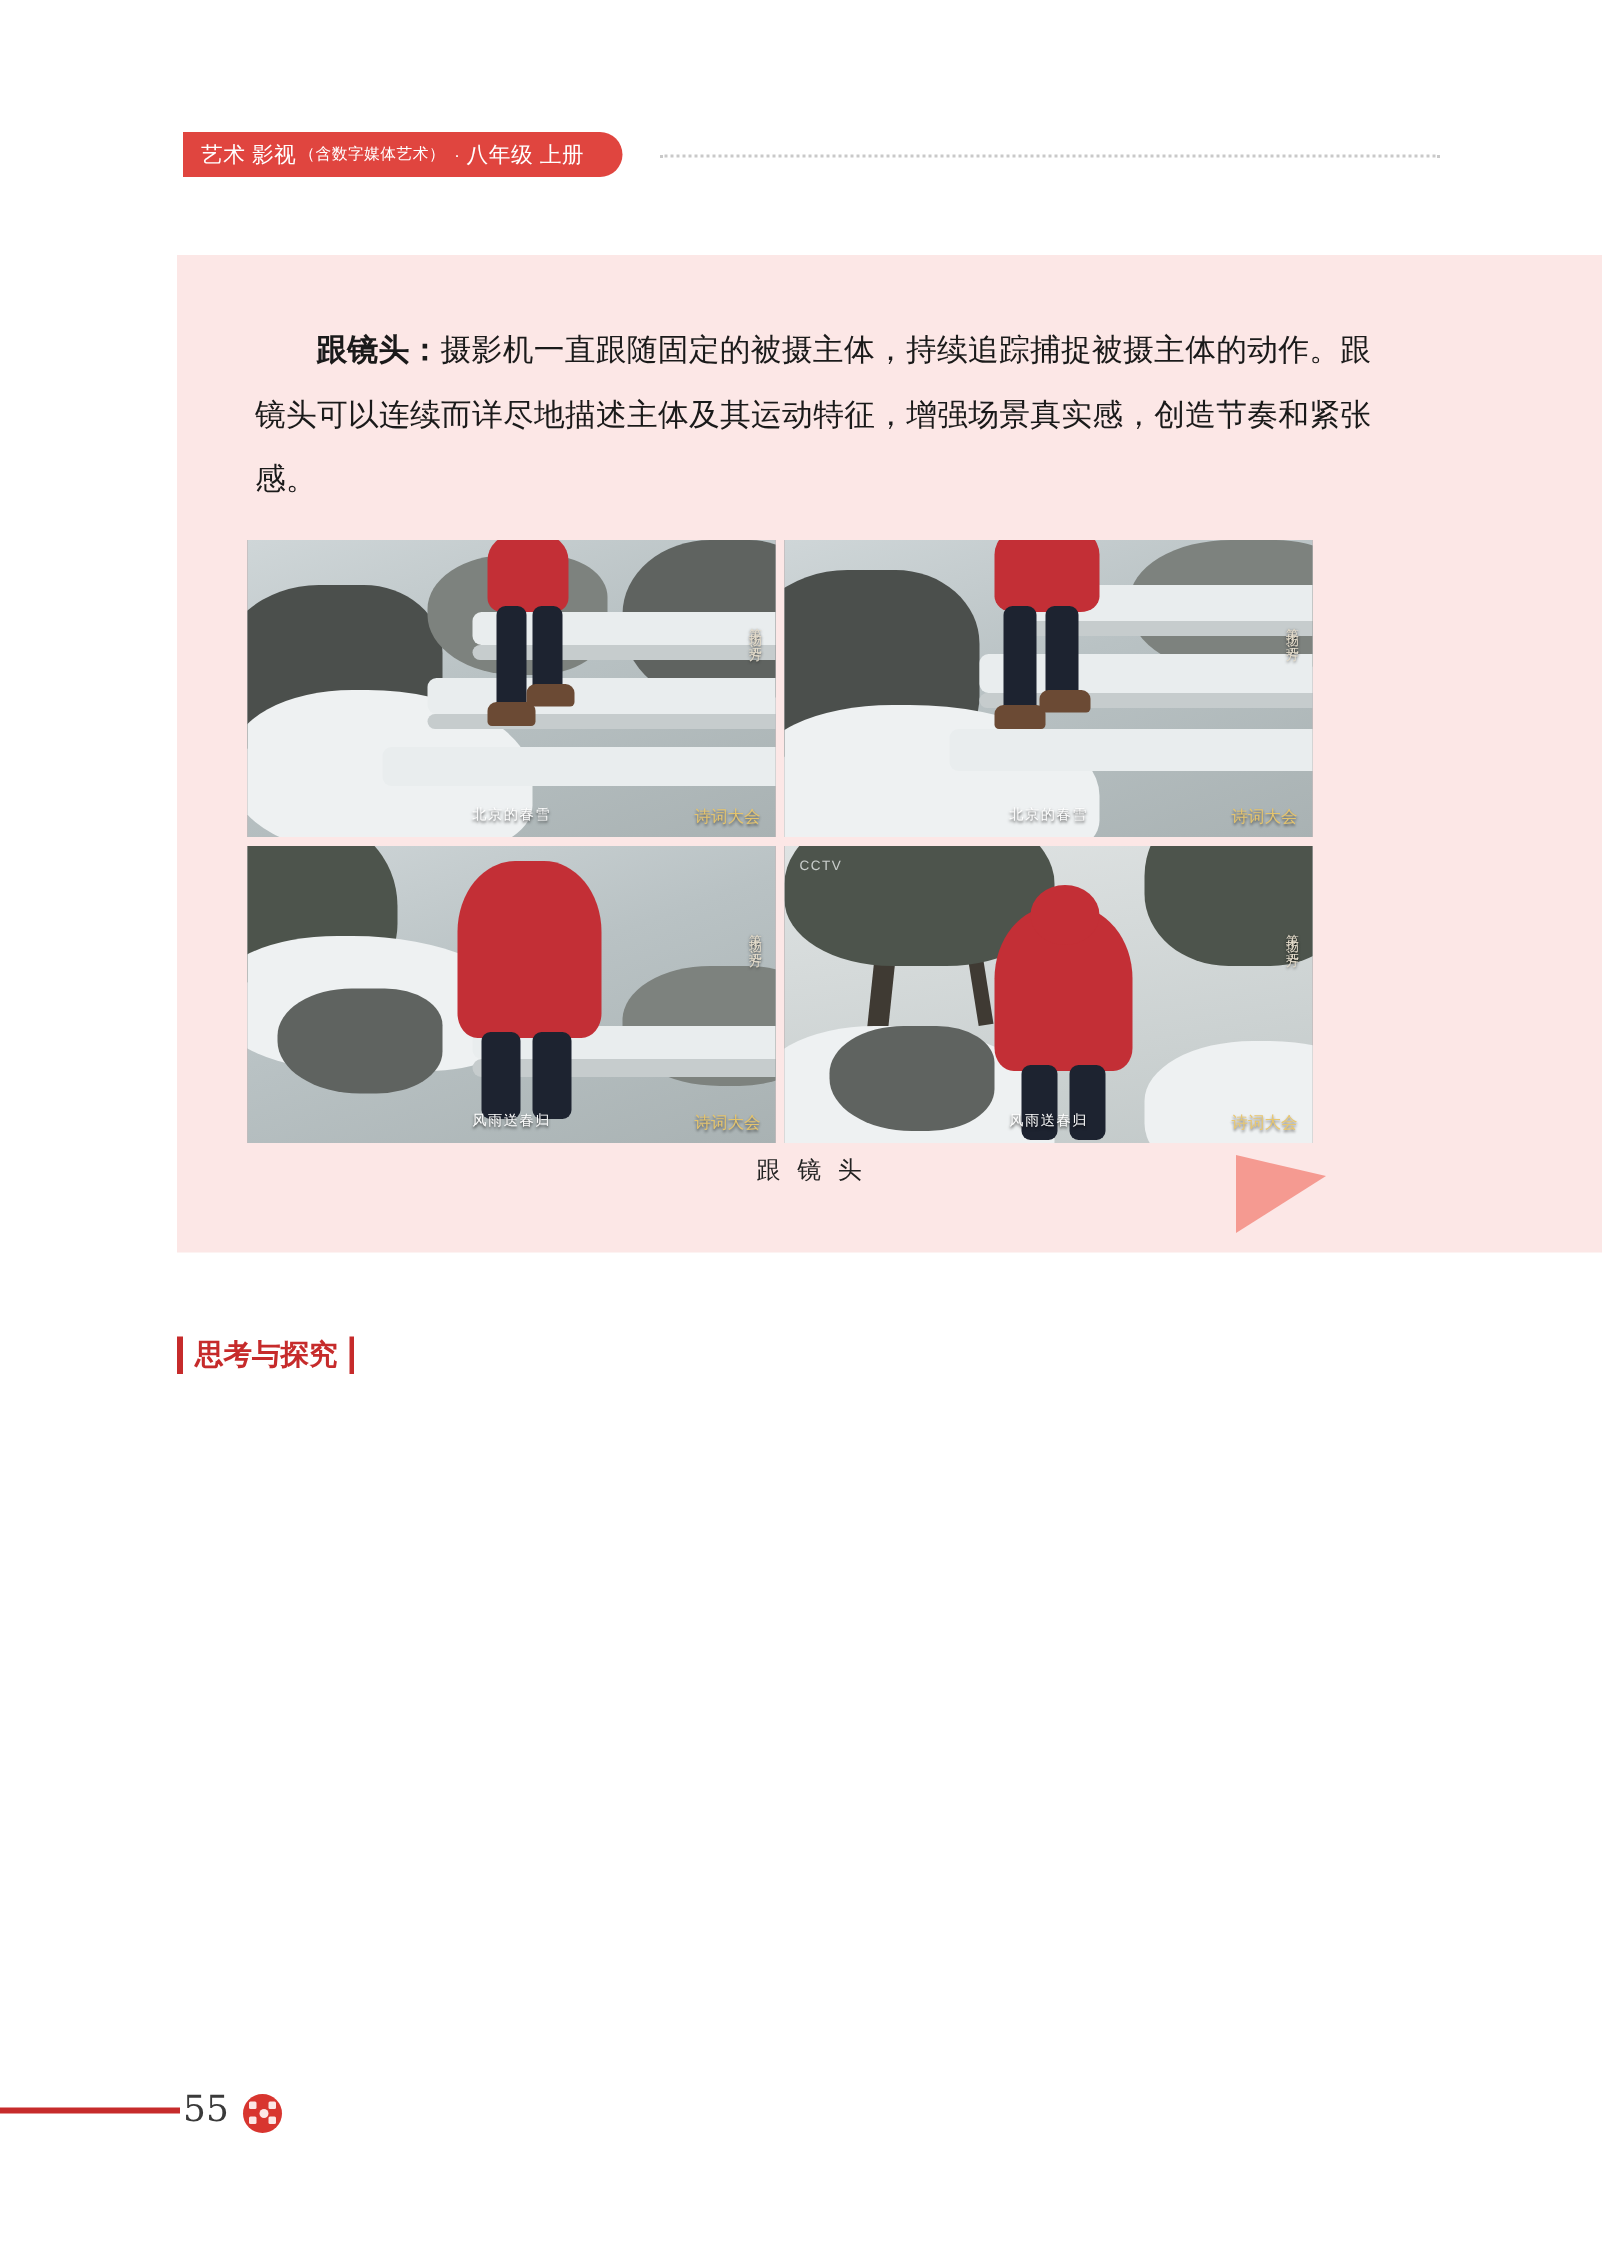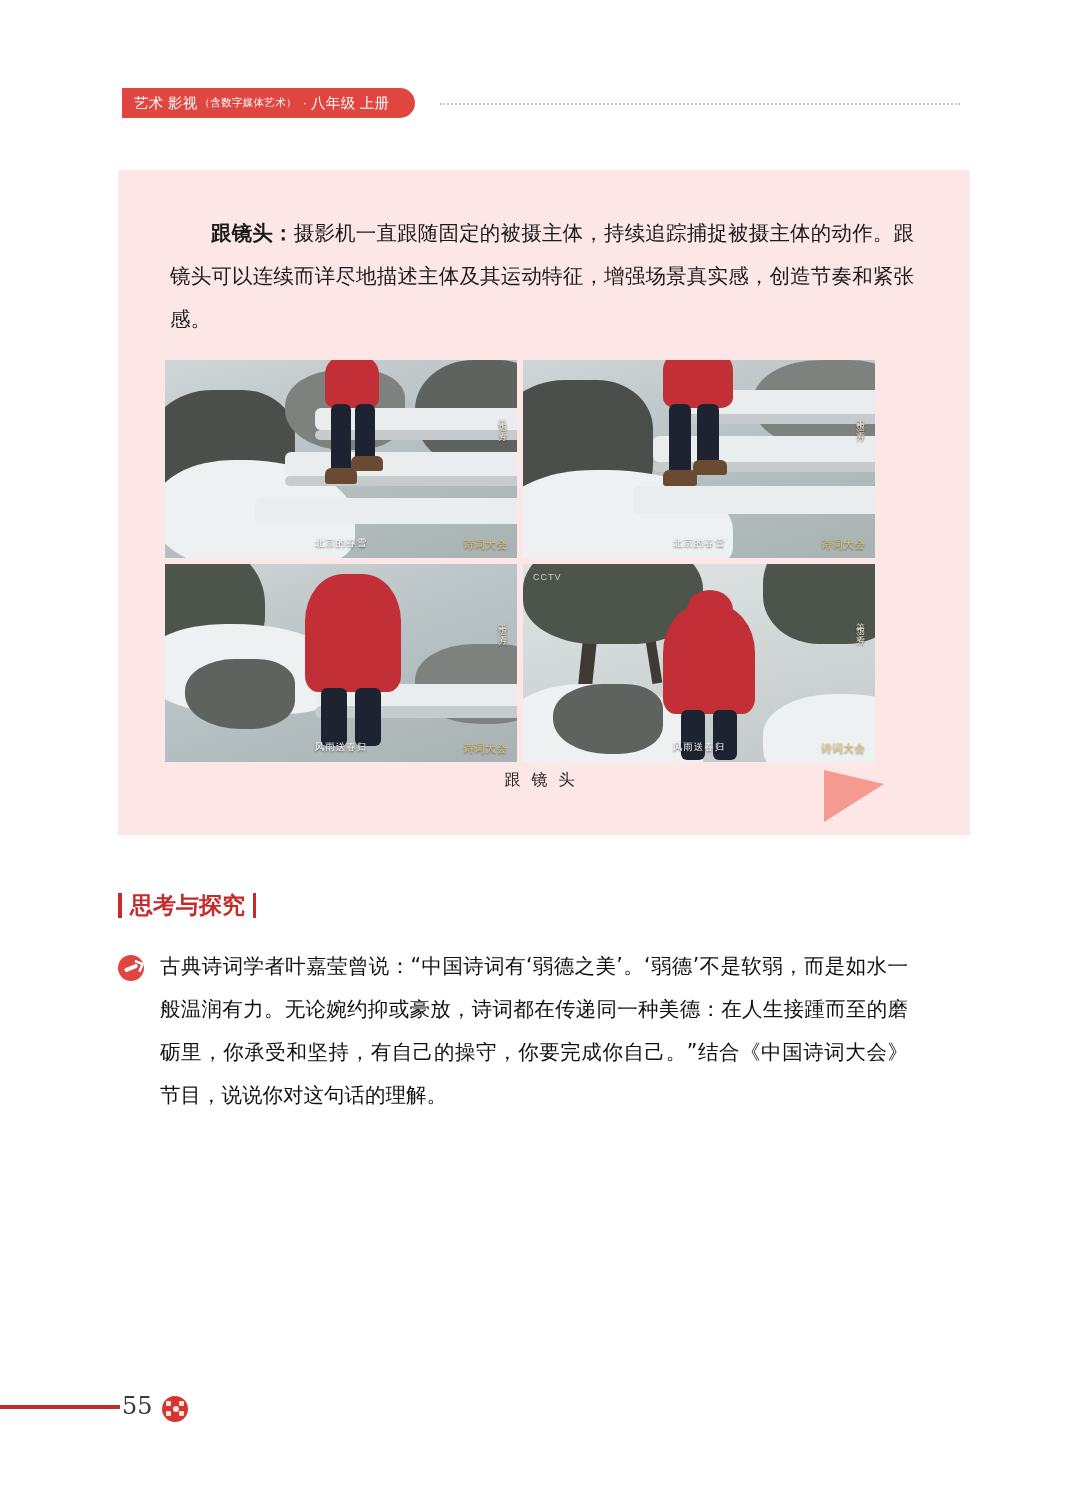--- a/index.html
+++ b/index.html
@@ -53,21 +53,21 @@
     right: 122px;
     top: 15px;
     border-top: 2px dotted #c9c9c9;
   }
 
   
   .panel {
     position: absolute;
     left: 118px;
     top: 170px;
-    width: 852px;
+    width: 950px;
     height: 665px;
     background: #fce7e6;
   }
   .panel-arrow {
     position: absolute;
     left: 824px;
     top: 770px;
     width: 0;
     height: 0;
     border-left: 60px solid #f59a91;
@@ -215,21 +215,21 @@
     font-family: Liberation Sans, sans-serif;
   }
 
   
   .sec-head {
     position: absolute;
     left: 118px;
     top: 890px;
     display: flex;
     align-items: center;
-    font-size: 23px;
+    font-size: 19px;
     font-weight: bold;
     color: #c62b2b;
     font-family: "DejaVu Sans", sans-serif;
   }
   .sec-bar {
     width: 4px;
     height: 25px;
     background: #c62b2b;
     margin-right: 8px;
   }
@@ -436,24 +436,20 @@
 </div>
 <div class="panel-arrow"></div>
 
 <div class="sec-head">
   <span class="sec-bar"></span>
   <span>思考与探究</span>
   <span class="sec-bar-r"></span>
 </div>
 
 <div class="q-list">
-  <div class="q-item">
-    <span class="q-bullet"></span>
-    <span class="q-text">古典诗词学者叶嘉莹曾说：“中国诗词有‘弱德之美’。‘弱德’不是软弱，而是如水一般温润有力。无论婉约抑或豪放，诗词都在传递同一种美德：在人生接踵而至的磨砺里，你承受和坚持，有自己的操守，你要完成你自己。”结合《中国诗词大会》节目，说说你对这句话的理解。</span>
-  </div>
 </div>
 
 <div class="footer-rule"></div>
 <div class="page-num">55</div>
 <div class="film-icon">
   <i></i>
     <i></i>
     <i></i>
     <i></i>
     <i></i>

